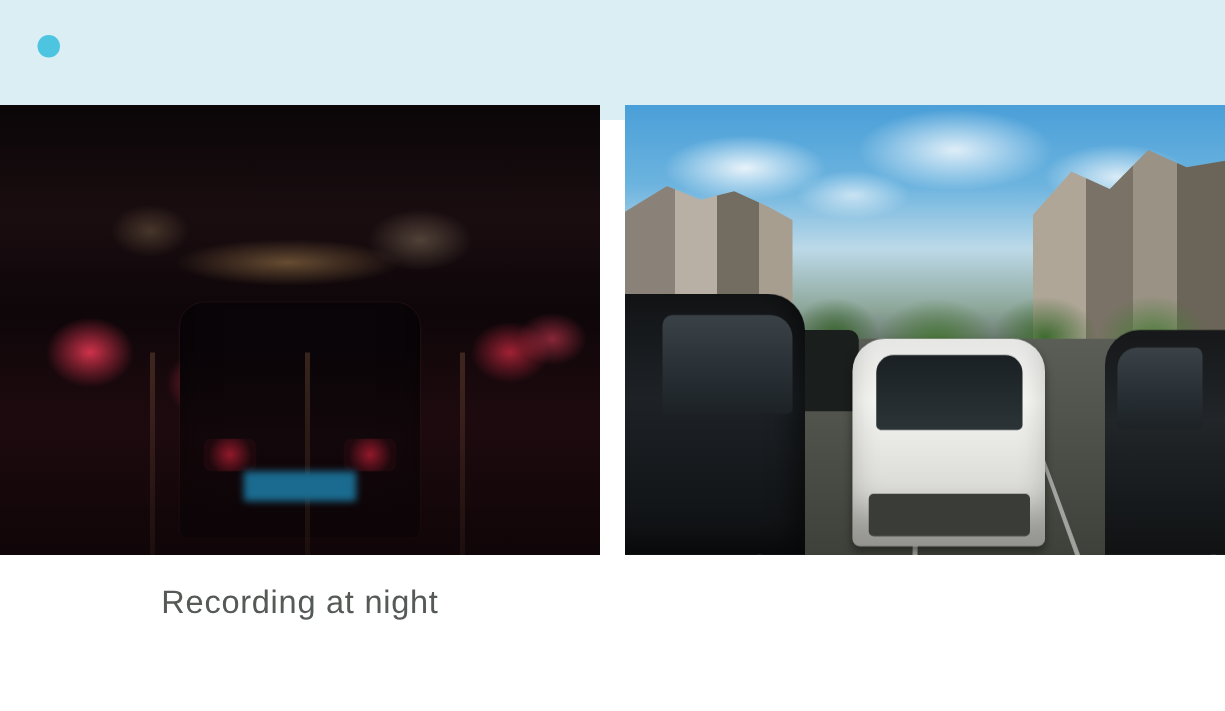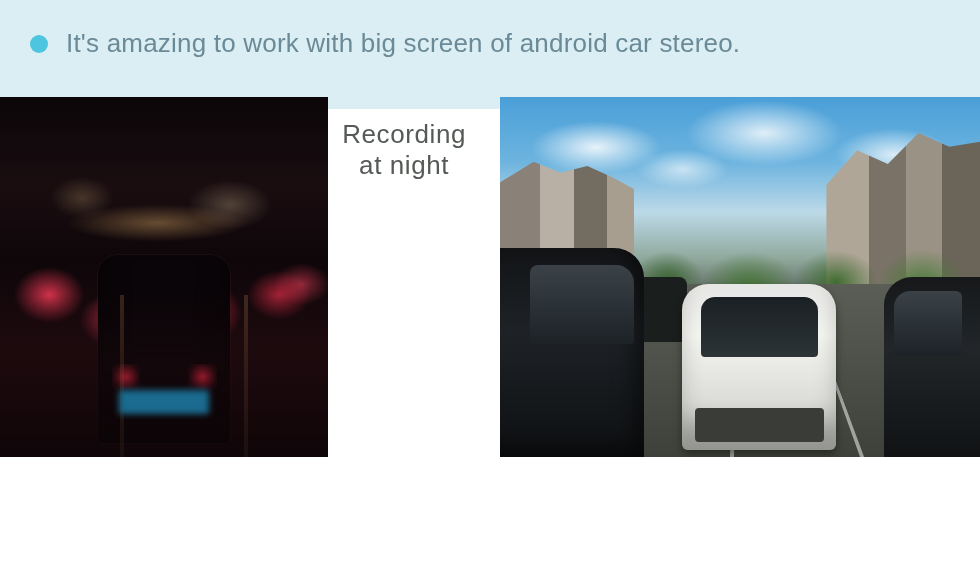--- a/index.html
+++ b/index.html
@@ -32,20 +32,21 @@
     }
     .images-row {
       display: flex;
       gap: 20px;
       padding: 0;
       margin-top: -12px;
     }
     .image-col {
       flex: 1;
       display: flex;
+      flex-direction: column;
     }
     .image-box {
       width: 100%;
       height: 360px;
       position: relative;
       overflow: hidden;
     }
     
     .night {
       background: linear-gradient(to bottom,
@@ -292,21 +293,20 @@
       font-weight: 400;
       margin-top: 22px;
       letter-spacing: 0.6px;
     }
   </style>
 </head>
 <body>
 
 <div class="header">
   <div class="bullet"></div>
-  <div class="headline">It's amazing to work with big screen of android car stereo.</div>
 </div>
 
 <div class="images-row">
   <div class="image-col">
     <div class="image-box night">
       <div class="night-car"></div>
       <div class="night-plate"></div>
     </div>
     <div class="caption">Recording at night</div>
   </div>

